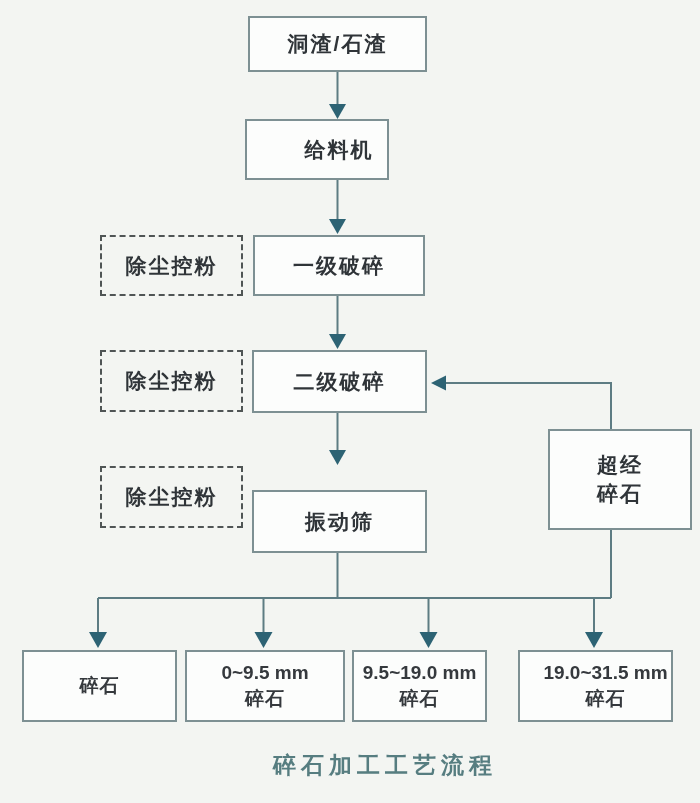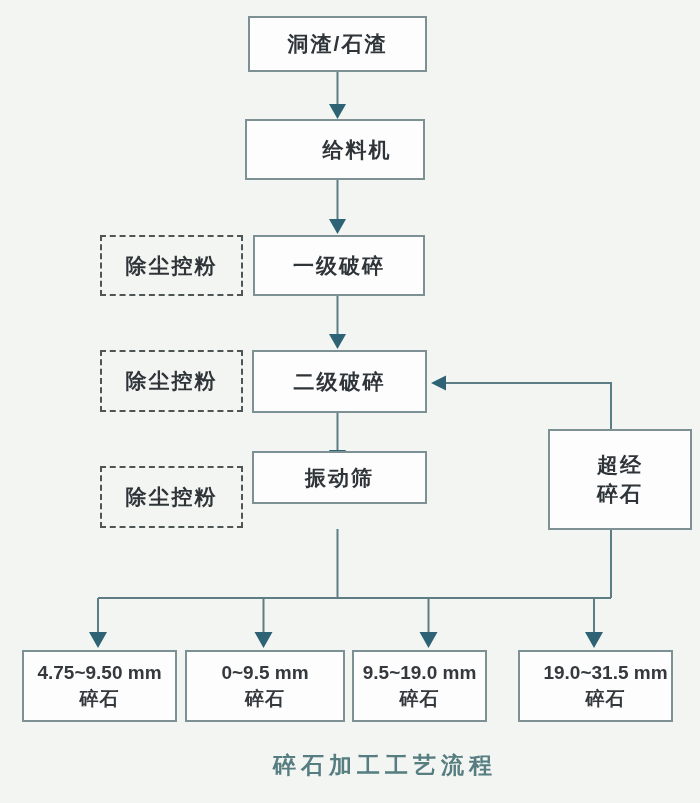--- a/index.html
+++ b/index.html
@@ -75,38 +75,37 @@
       <polygon points="431,383 446,375.5 446,390.5"></polygon>
       <polygon points="98,648 89,632 107,632"></polygon>
       <polygon points="263.5,648 254.5,632 272.5,632"></polygon>
       <polygon points="428.5,648 419.5,632 437.5,632"></polygon>
       <polygon points="594,648 585,632 603,632"></polygon>
     </g>
   </svg>
 
   <div class="box" style="left:248px;top:16px;width:179px;height:56px;">洞渣/石渣</div>
 
-  <div class="box" style="left:245px;top:119px;width:180px;height:61px;padding-left:44px;">给料机</div>
+  <div class="box" style="left:245px;top:119px;width:144px;height:61px;padding-left:44px;">给料机</div>
 
   <div class="dashedbox" style="left:100px;top:235px;width:143px;height:61px;">除尘控粉</div>
   <div class="box" style="left:253px;top:235px;width:172px;height:61px;">一级破碎</div>
 
   <div class="dashedbox" style="left:100px;top:350px;width:143px;height:62px;">除尘控粉</div>
   <div class="box" style="left:252px;top:350px;width:175px;height:63px;">二级破碎</div>
 
   <div class="dashedbox" style="left:100px;top:466px;width:143px;height:62px;">除尘控粉</div>
-  <div class="box" style="left:252px;top:451px;width:175px;height:53px;">振动筛</div>
+  <div class="box" style="left:252px;top:490px;width:175px;height:63px;">振动筛</div>
 
   <div class="box multiline" style="left:548px;top:429px;width:144px;height:101px;">
     <span>超经</span>
     <span>碎石</span>
   </div>
 
   <div class="box product" style="left:22px;top:650px;width:155px;height:72px;">
-    <span class="size">4.75~9.50 mm</span>
     <span>碎石</span>
   </div>
   <div class="box product" style="left:185px;top:650px;width:160px;height:72px;">
     <span class="size">0~9.5 mm</span>
     <span>碎石</span>
   </div>
   <div class="box product" style="left:352px;top:650px;width:135px;height:72px;">
     <span class="size">9.5~19.0 mm</span>
     <span>碎石</span>
   </div>

